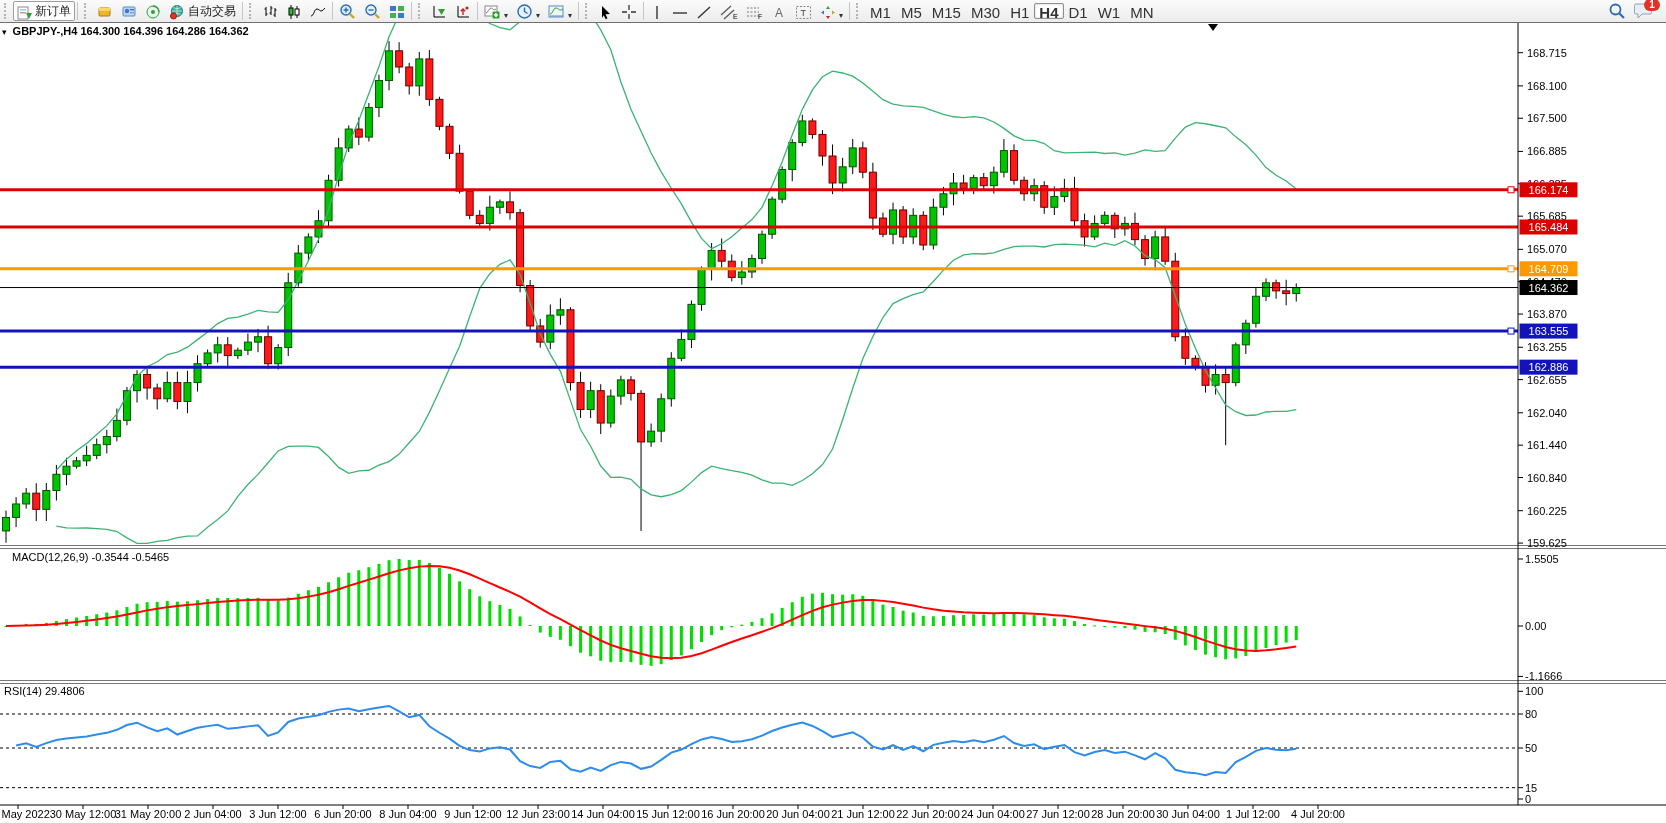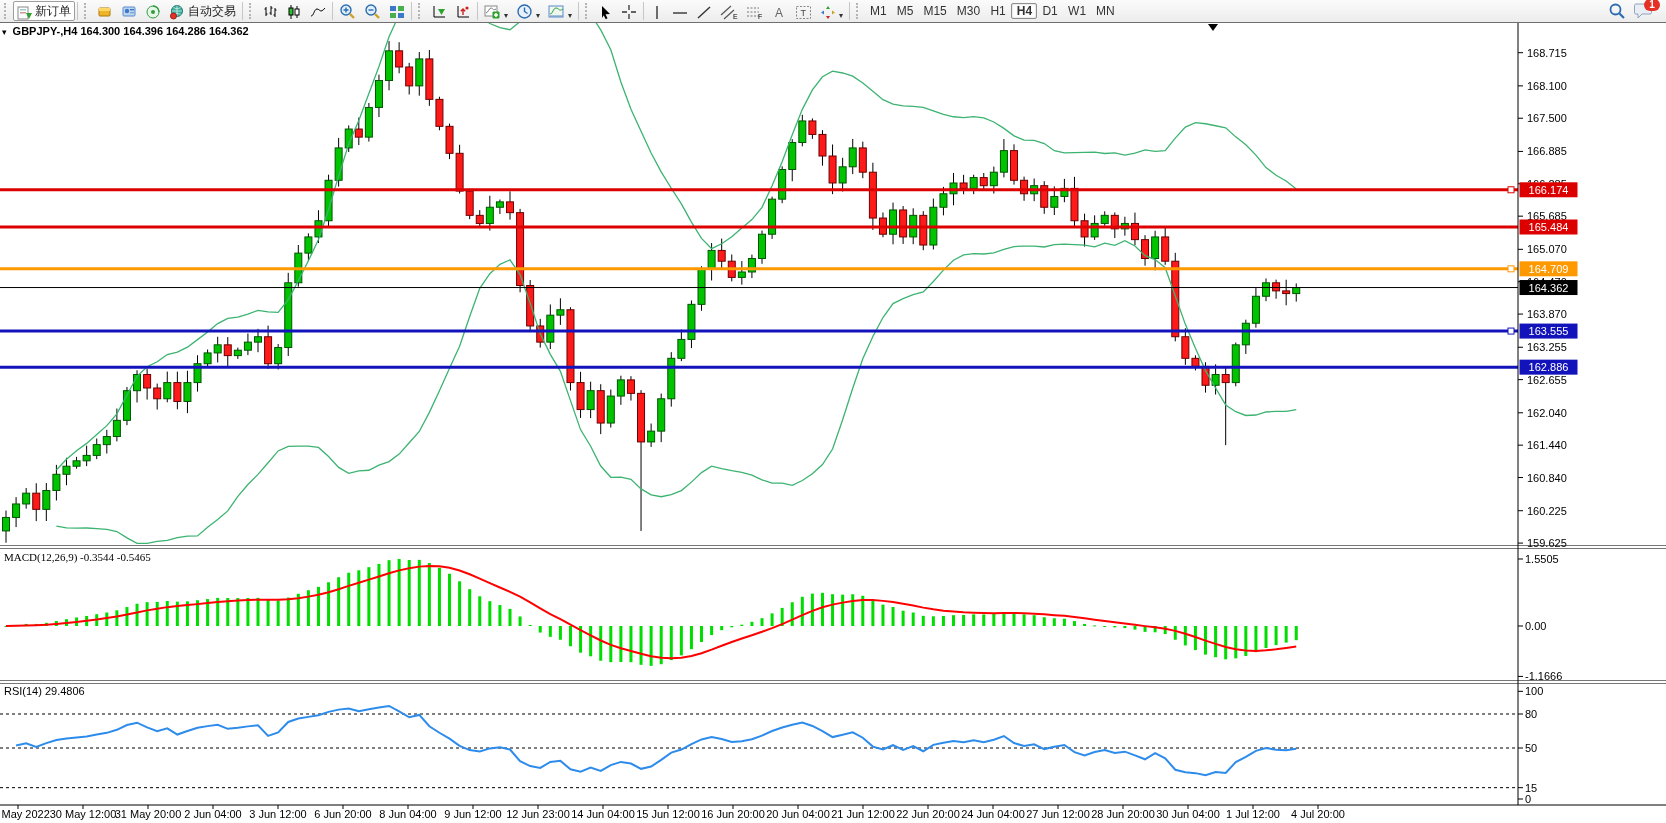--- a/index.html
+++ b/index.html
@@ -7,32 +7,32 @@
   
   .toolbar{position:absolute;left:0;top:0;width:1666px;height:22px;background:linear-gradient(#fbfbfb,#ececec);
     border-bottom:1px solid #6f6f6f;display:flex;align-items:center;font-size:12px;color:#222;z-index:5;}
   .tb-grip{width:5px;height:16px;border-left:2px dotted #b5b5b5;margin:0 2px 0 4px;}
   .tb-sep{width:1px;height:18px;background:#c6c6c6;margin:0 2px;}
   .tb-btn{height:20px;border:1px solid transparent;background:transparent;display:flex;align-items:flex-end;
     gap:3px;padding:0 3px;font-size:12px;color:#222;cursor:default;border-radius:2px;}
   .tb-btn.framed{border-color:#9e9e9e;background:#fefefe;box-shadow:inset 0 1px 0 #fff;}
   .tb-btn svg{display:block;}
   .caret{font-size:8px;color:#333;line-height:1;}
-  .tf{height:16px;min-width:26px;border:1px solid transparent;background:transparent;font-size:12px;
+  .tf{height:16px;min-width:26px;border:1px solid transparent;background:transparent;font-size:15px;
     color:#333;padding:0 4px;border-radius:2px;}
   .tf.active{background:#fff;border-color:#8f8f8f;box-shadow:inset 0 0 2px #bbb;font-weight:bold;text-align:right;}
   .tb-right{margin-left:auto;display:flex;align-items:center;gap:8px;padding-right:10px;}
   .chat-wrap{position:relative;width:22px;height:20px;}
   .badge{position:absolute;right:-4px;top:-2px;background:#e53026;color:#fff;border-radius:8px;
     font-size:10px;line-height:12px;min-width:12px;text-align:center;padding:0 2px;font-weight:bold;}
   
   .ol{position:absolute;z-index:3;font-size:11px;color:#000;white-space:nowrap;}
   #quote-line{left:2px;top:25px;font-weight:bold;}
   #quote-line .tri{font-size:9px;margin-right:3px;}
-  #macd-label{left:4px;top:551px;font-family:Liberation Serif, serif;}
+  #macd-label{left:12px;top:551px;}
   #rsi-label{left:4px;top:685px;}
   svg text{font-family:"Liberation Sans","DejaVu Sans",sans-serif;}
 </style>
 </head>
 <body>
 
 <div class="toolbar">
   <div class="tb-grip"></div>
 
   <button class="tb-btn framed">

